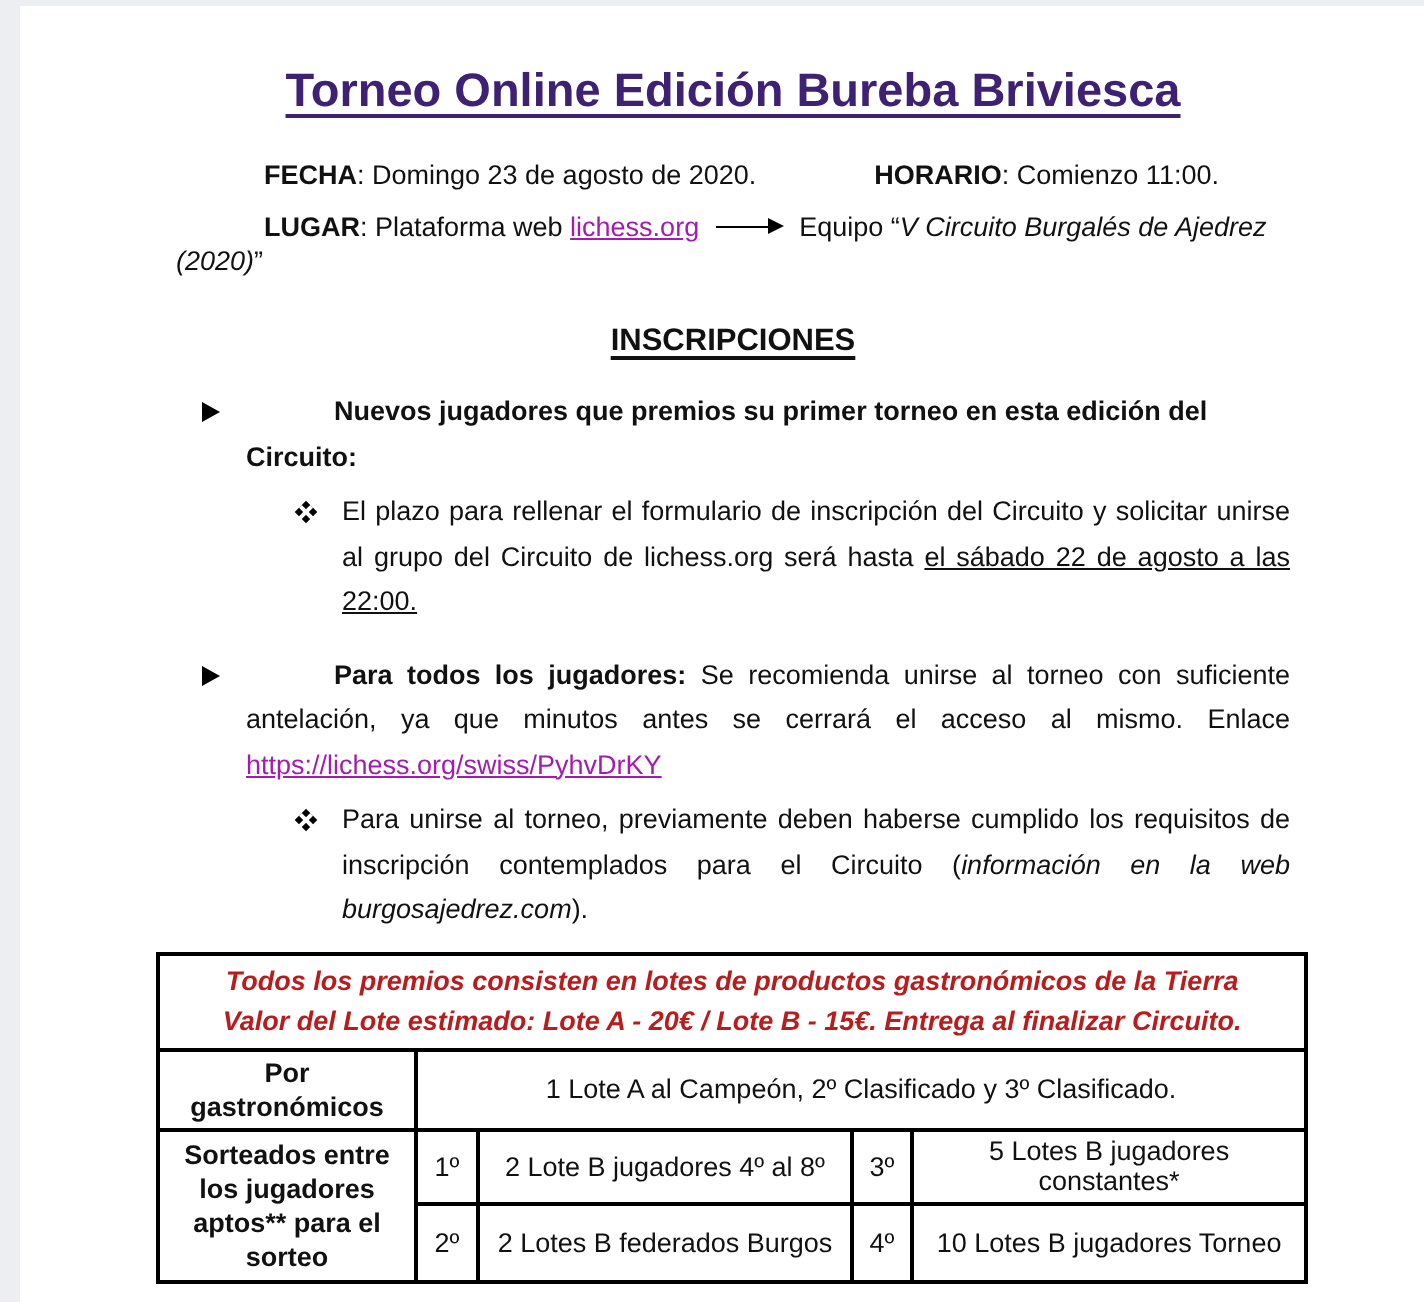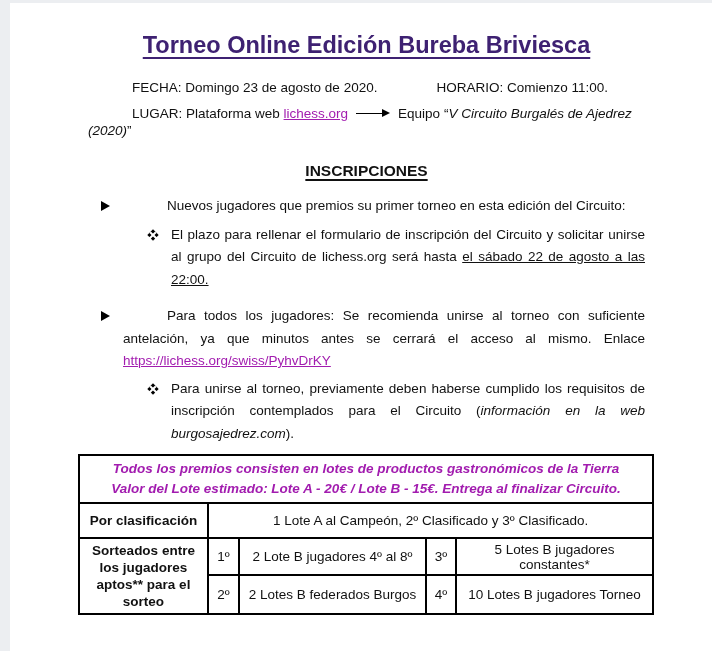--- a/index.html
+++ b/index.html
@@ -16,21 +16,21 @@
 
   .title{
     margin:27px 0 0;text-align:center;
     font-size:23.5px;font-weight:bold;color:#3e2172;
     text-decoration:underline;text-decoration-thickness:2px;text-underline-offset:4px;
     line-height:30px;
   }
 
   .info{margin-top:19px;font-size:13.5px;}
   .info .line{margin:0 0 9px;line-height:17px;}
-  b{font-weight:normal;padding-left:44px;}
+  b{font-weight:bold;padding-left:44px;}
   .gap{display:inline-block;width:15px;}
   a.link{color:#a21caf;text-decoration:underline;cursor:pointer;}
 
   .arrow{display:inline-block;width:36px;height:12px;position:relative;margin:0 7px;vertical-align:-1px;}
   .arrow .shaft{position:absolute;left:1px;top:5.5px;width:28px;height:1.5px;background:#000;}
   .arrow .head{position:absolute;left:27px;top:1.5px;width:0;height:0;
     border-left:8px solid #000;border-top:4.5px solid transparent;border-bottom:4.5px solid transparent;}
 
   .h2{
     margin:22px 0 0;text-align:center;font-size:15.5px;font-weight:bold;
@@ -52,21 +52,21 @@
   .tri{display:inline-block;width:0;height:0;margin-top:6px;
     border-left:9px solid #000;border-top:5.5px solid transparent;border-bottom:5.5px solid transparent;}
   .dia{position:relative;display:inline-block;width:8px;height:8px;background:#000;
     transform:rotate(45deg);margin-top:6px;margin-left:1px;}
   .dia::before{content:"";position:absolute;left:3.4px;top:-0.5px;width:1.2px;height:9px;background:#fff;}
   .dia::after{content:"";position:absolute;top:3.4px;left:-0.5px;width:9px;height:1.2px;background:#fff;}
 
   table.prizes{border-collapse:collapse;table-layout:fixed;width:574px;margin:9px 0 0 -10px;}
   table.prizes td{border:2px solid #000;text-align:center;vertical-align:middle;
     font-size:13.5px;padding:2px 4px;box-sizing:border-box;}
-  .thead-cell{color:#a21caf;font-weight:bold;font-style:italic;line-height:20px;height:48px;}
+  .thead-cell{color:#b91c1c;font-weight:bold;font-style:italic;line-height:20px;height:48px;}
   .row-claf td{height:35px;}
   .row-s1 td{height:37px;}
   .row-s2 td{height:39px;}
   .cell-label{font-weight:bold;line-height:17px;}
 </style>
 </head>
 <body>
 
 <div class="edge-left"></div>
 <div class="edge-top"></div>
@@ -113,21 +113,21 @@
         <col style="width:197px">
       </colgroup>
     <tbody>
         <tr>
       <td colspan="5" class="thead-cell">
         <div>Todos los premios consisten en lotes de productos gastronómicos de la Tierra</div>
         <div>Valor del Lote estimado: Lote A - 20€ / Lote B - 15€. Entrega al finalizar Circuito.</div>
       </td>
     </tr>
     <tr class="row-claf">
-      <td class="cell-label">Por clasificación</td>
+      <td class="cell-label">Por gastronómicos</td>
       <td colspan="4">1 Lote A al Campeón, 2º Clasificado y 3º Clasificado.</td>
     </tr>
     <tr class="row-s1">
       <td rowspan="2" class="cell-label">Sorteados entre los jugadores aptos** para el sorteo</td>
       <td>1º</td>
       <td>2 Lote B jugadores 4º al 8º</td>
       <td>3º</td>
       <td>5 Lotes B jugadores constantes*</td>
     </tr>
     <tr class="row-s2">

